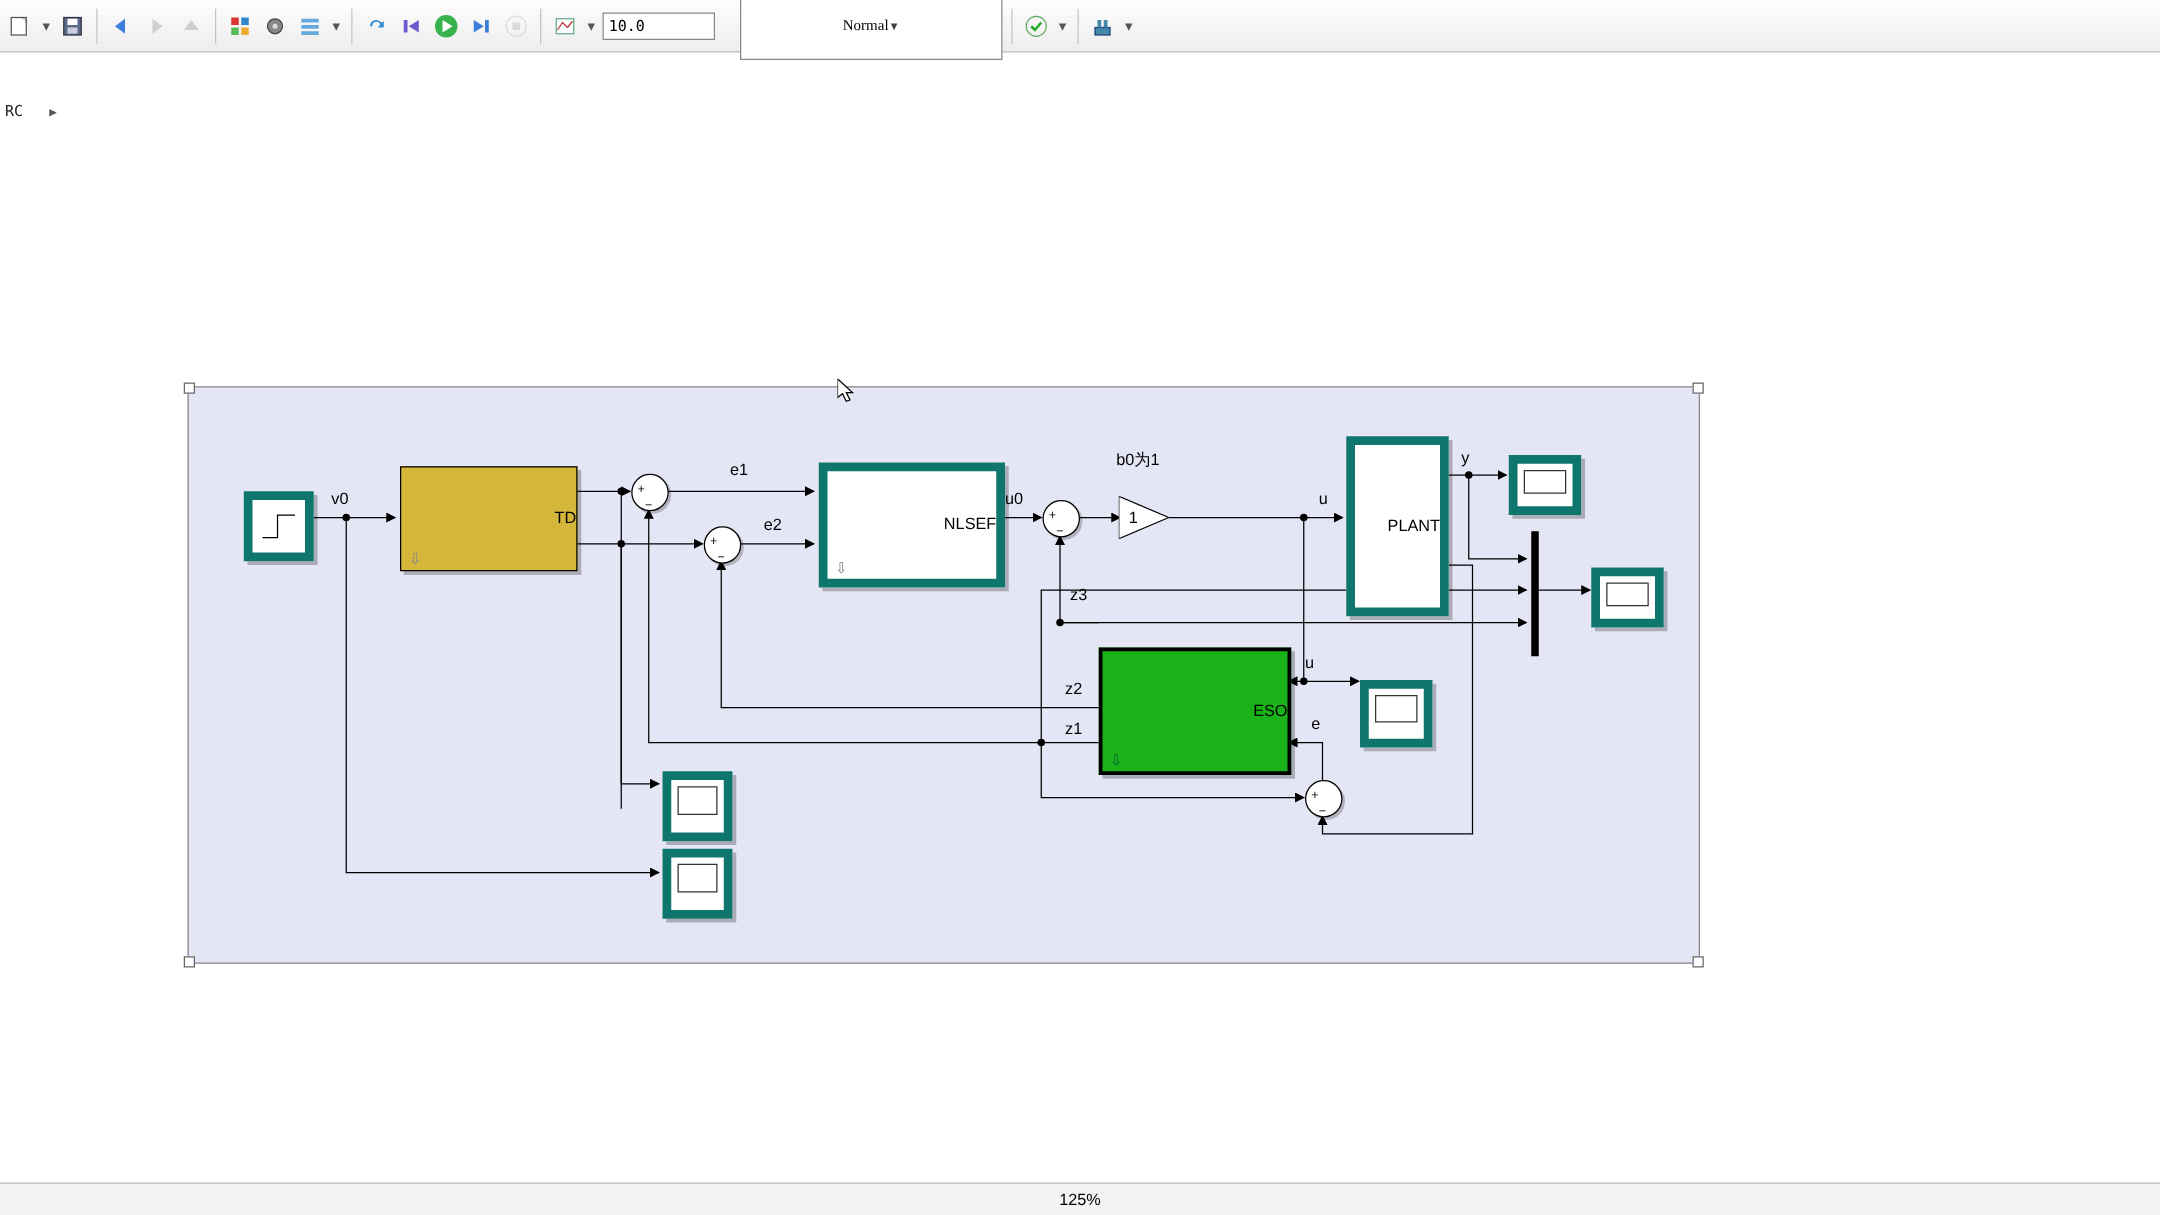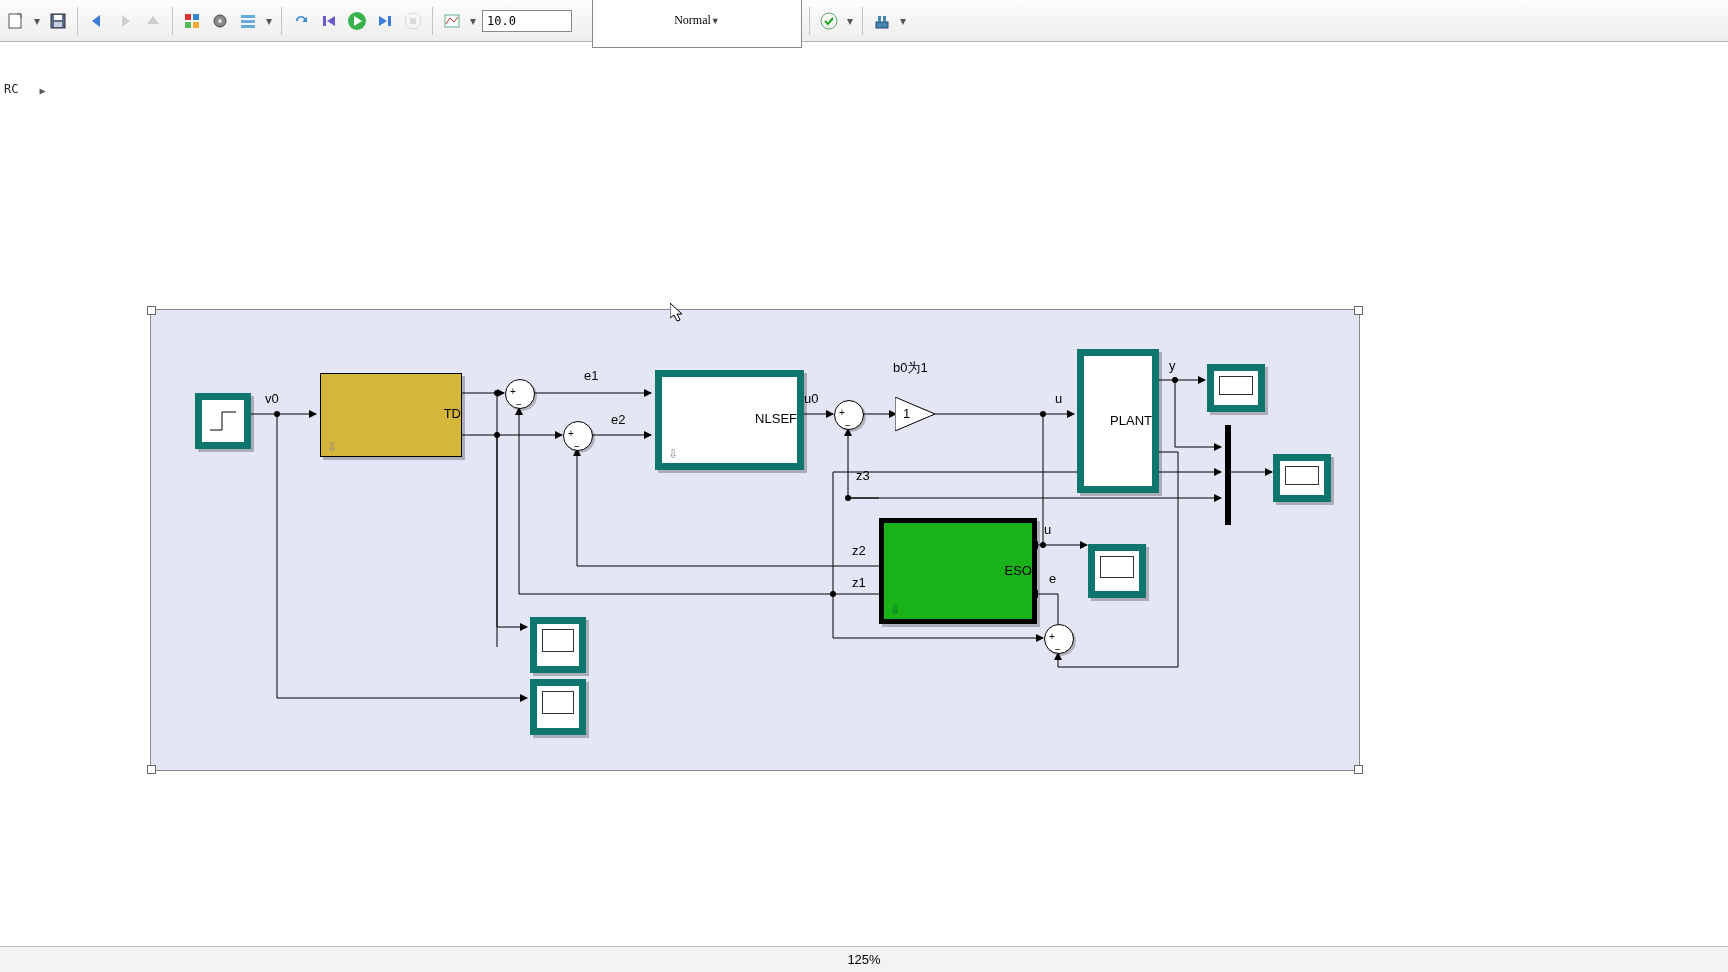--- a/index.html
+++ b/index.html
@@ -18,21 +18,21 @@
   .canvas{position:absolute;left:0;top:97px;right:0;bottom:25px;background:#fff}
   .sel-frame{position:absolute;left:150px;top:212px;width:1208px;height:460px;background:#e4e6f5;border:1px solid #888}
   .handle{position:absolute;width:7px;height:7px;background:#fff;border:1px solid #666}
   .h-tl{left:-4px;top:-4px}.h-tr{right:-4px;top:-4px}.h-bl{left:-4px;bottom:-4px}.h-br{right:-4px;bottom:-4px}
   
   .blk{position:absolute;background:#fff;border:7px solid #0f766e;box-shadow:3px 3px 0 rgba(0,0,0,.25)}
   .blk-lbl{position:absolute;width:100%;text-align:right;font-size:13px}
   .td-blk{left:320px;top:276px;width:140px;height:82px;background:#d4b63b;border:1px solid #000;position:absolute;box-shadow:3px 3px 0 rgba(0,0,0,.25)}
   .nlsef-blk{left:655px;top:273px;width:135px;height:86px;background:#fff}
   .plant-blk{left:1077px;top:252px;width:68px;height:130px;background:#fff}
-  .eso-blk{left:879px;top:421px;width:148px;height:96px;background:#19b219;border:5px solid #000000;position:absolute;box-shadow:3px 3px 0 rgba(0,0,0,.25);color:#000}
+  .eso-blk{left:879px;top:421px;width:148px;height:96px;background:#19b219;border:3px solid #000000;position:absolute;box-shadow:3px 3px 0 rgba(0,0,0,.25);color:#000}
   .step-blk{left:195px;top:296px;width:42px;height:42px;background:#fff}
   .scope{background:#fff}
   .scope .screen{position:absolute;left:5px;top:5px;right:5px;height:50%;border:1px solid #333;background:#fff}
   .sum{position:absolute;width:28px;height:28px;border:1px solid #000;border-radius:50%;background:#fff;box-shadow:2px 2px 0 rgba(0,0,0,.22)}
   .gain{position:absolute;width:40px;height:34px}
   .gain svg{position:absolute;left:0;top:0}
   .mux{position:absolute;width:6px;height:100px;background:#000}
   .sig-lbl{position:absolute;font-size:13px;color:#000}
   .sub-arrow{position:absolute;font-size:12px;color:#888}
   

